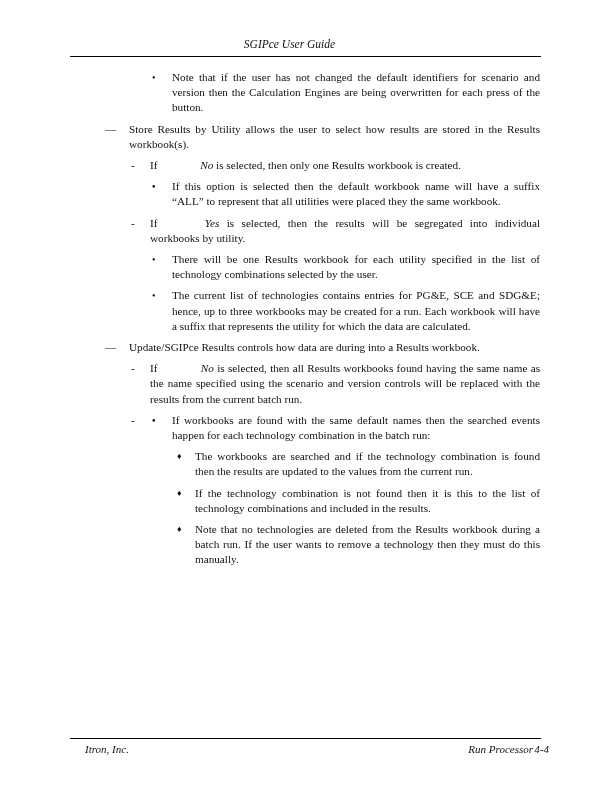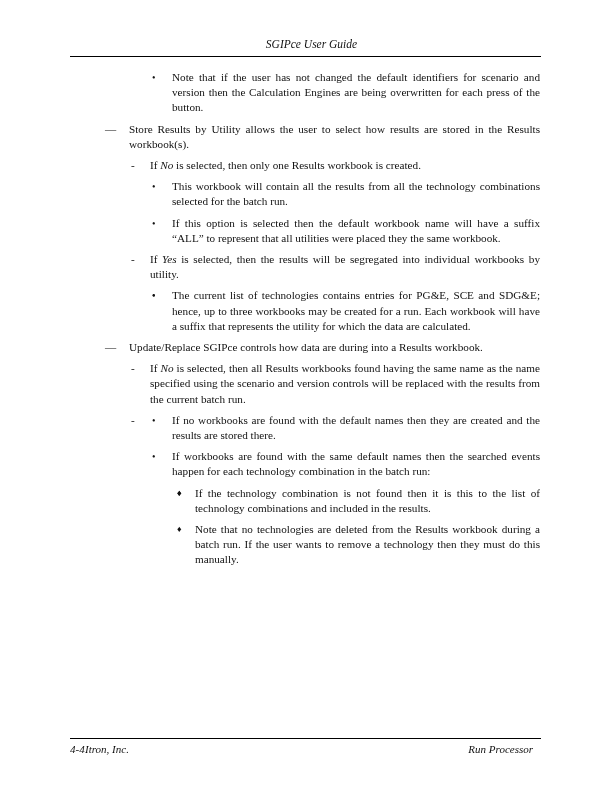--- a/index.html
+++ b/index.html
@@ -1,59 +1,59 @@
 <!DOCTYPE html>
 <html><head>
 <meta charset="utf-8">
 <style>
   html, body { margin:0; padding:0; background:#ffffff; }
   body { width:612px; height:792px; position:relative; overflow:hidden;
          font-family:"Liberation Serif", serif; color:#111; }
-  .hdr { position:absolute; left:76px; width:471px; top:38px; text-align:center;
+  .hdr { position:absolute; left:54px; width:471px; top:38px; text-align:center;
          font-style:italic; font-size:11.5px; }
   .rule { position:absolute; left:70px; width:471px; height:0; border-top:1.4px solid #000; }
   .ftr { position:absolute; top:743px; left:70px; width:471px; font-style:italic; font-size:11px; }
   .ftr .l { position:absolute; left:15px; }
-  .ftr .c { position:absolute; left:0; width:100%; text-align:left; }
+  .ftr .c { position:absolute; left:8px; width:100%; text-align:right; }
   .ftr .r { position:absolute; right:8px;margin-left:40px; }
   .body { position:absolute; left:0; top:70px; width:612px; font-size:11.2px; line-height:15.2px; }
   .item { position:relative; text-align:justify; margin-bottom:6px; }
   .item .mk { position:absolute; }
   .l1 { margin-left:129px; width:411px; }
   .l1 .mk { left:-24px; }
   .l2 { margin-left:150px; width:390px; }
   .l2 .mk { left:-19px; }
   .l3 { margin-left:172px; width:368px; }
   .l3 .mk { left:-20px; font-size:10px; }
   .l4 { margin-left:195px; width:345px; }
   .l4 .mk { left:-18px; font-size:9px; }
   b { font-weight:normal; }
-  i { font-style:italic; }
+  i { font-style:italic;margin-left:40px; }
 </style>
 </head>
 <body>
 
 <div class="hdr">SGIPce User Guide</div>
 <div class="rule" style="top:56px;"></div>
 
 <div class="body" id="body">
     <div class="item l3"><span class="mk">•</span><span><span>Note that if the user has not changed the default identifiers for scenario and version then the Calculation Engines are being overwritten for each press of the button.</span></span></div>
     <div class="item l1"><span class="mk">—</span><span><b>Store Results by Utility</b><span> allows the user to select how results are stored in the Results workbook(s).</span></span></div>
     <div class="item l2"><span class="mk">-</span><span><span>If </span><i>No</i><span> is selected, then only one Results workbook is created.</span></span></div>
-    <div class="item l3"><span class="mk">•</span><span><span>This workbook will contain all the results from all the technology combinations selected for the batch run.</span></span></div>
+    <div class="item l3"><span class="mk">•</span></div>
     <div class="item l3"><span class="mk">•</span><span><span>If this option is selected then the default workbook name will have a suffix “ALL” to represent that all utilities were placed they the same workbook.</span></span></div>
     <div class="item l2"><span class="mk">-</span><span><span>If </span><i>Yes</i><span> is selected, then the results will be segregated into individual workbooks by utility.</span></span></div>
-    <div class="item l3"><span class="mk">•</span></div>
+    <div class="item l3"><span class="mk">•</span><span><span>There will be one Results workbook for each utility specified in the list of technology combinations selected by the user.</span></span></div>
     <div class="item l3"><span class="mk">•</span><span><span>The current list of technologies contains entries for PG&amp;E, SCE and SDG&amp;E; hence, up to three workbooks may be created for a run.  Each workbook will have a suffix that represents the utility for which the data are calculated.</span></span></div>
-    <div class="item l1"><span class="mk">—</span><span><b>Update/Replace SGIPce</b><span> controls how data are during into a Results workbook.</span></span></div>
+    <div class="item l1"><span class="mk">—</span><span><b>Update/SGIPce Results</b><span> controls how data are during into a Results workbook.</span></span></div>
     <div class="item l2"><span class="mk">-</span><span><span>If </span><i>No</i><span> is selected, then all Results workbooks found having the same name as the name specified using the scenario and version controls will be replaced with the results from the current batch run.</span></span></div>
     <div class="item l2"><span class="mk">-</span></div>
-    <div class="item l3"><span class="mk">•</span><span><span>If no workbooks are found with the default names then they are created and the results are stored there.</span></span></div>
+    <div class="item l3"><span class="mk">•</span></div>
     <div class="item l3"><span class="mk">•</span><span><span>If workbooks are found with the same default names then the searched events happen for each technology combination in the batch run:</span></span></div>
-    <div class="item l4"><span class="mk">♦</span></div>
+    <div class="item l4"><span class="mk">♦</span><span><span>The workbooks are searched and if the technology combination is found then the results are updated to the values from the current run.</span></span></div>
     <div class="item l4"><span class="mk">♦</span><span><span>If the technology combination is not found then it is this to the list of technology combinations and included in the results.</span></span></div>
     <div class="item l4"><span class="mk">♦</span><span><span>Note that no technologies are deleted from the Results workbook during a batch run.  If the user wants to remove a technology then they must do this manually.</span></span></div>
   </div>
 
 <div class="rule" style="top:738px;"></div>
 <div class="ftr">
   <span class="l">Itron, Inc.</span>
   <span class="c">4-4</span>
   <span class="r">Run Processor</span>
 </div>

